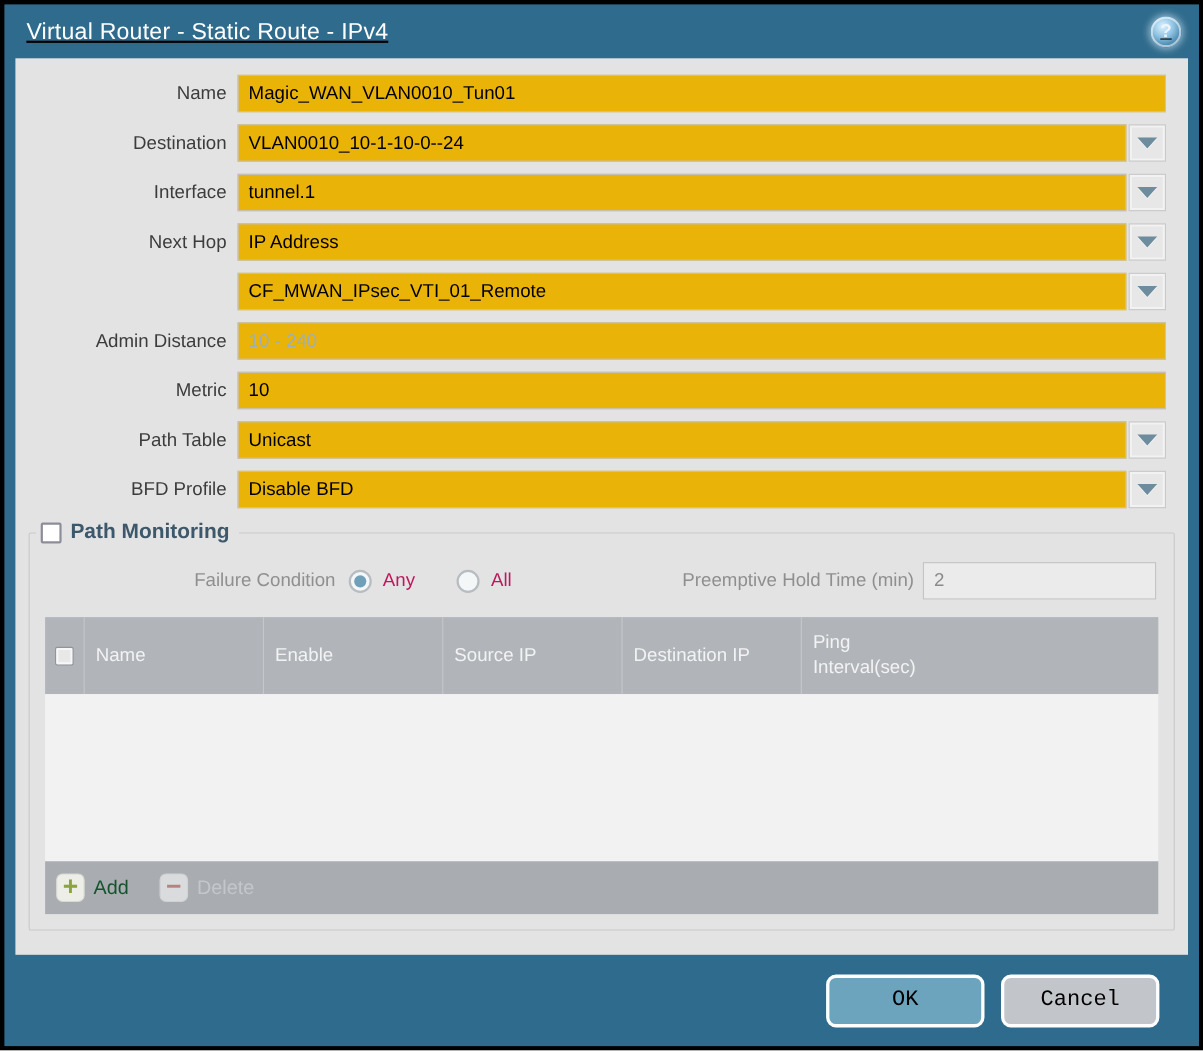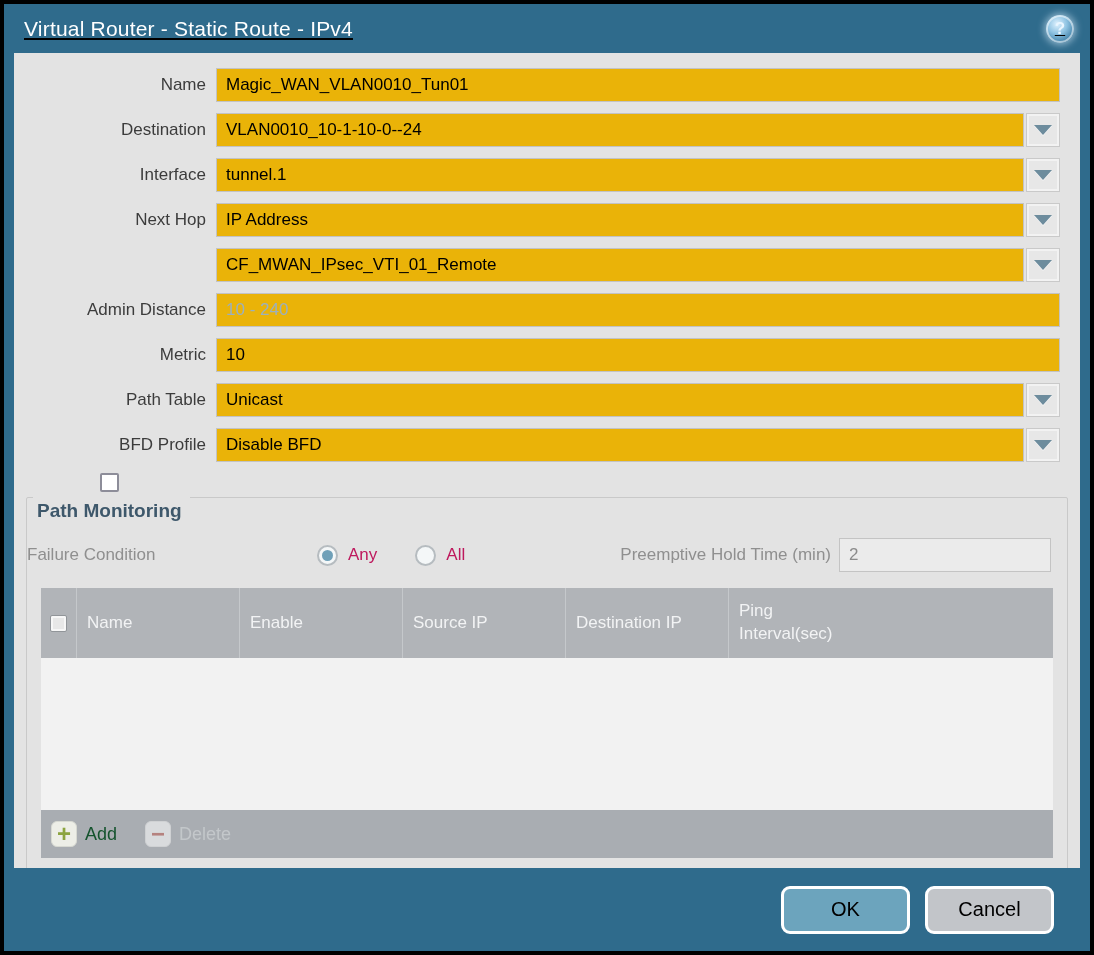--- a/index.html
+++ b/index.html
@@ -27,27 +27,27 @@
     font-size:17px; font-family:"Liberation Sans", sans-serif; padding:0 9px; outline:none; }
   .txt::placeholder { color:#9bb0bf; opacity:1; }
   .dd-btn { flex:0 0 34px; width:34px; height:34px; margin-left:2px; background:#e7e7e7;
     border:1px solid #c9c9c9; box-shadow: inset 0 0 0 2px #f2f2f2; display:flex; align-items:center;
     justify-content:center; cursor:pointer; }
   .dd-tri { width:0; height:0; border-left:9px solid transparent; border-right:9px solid transparent;
     border-top:10px solid #6d8c9d; filter:drop-shadow(0 1px 0 rgba(255,255,255,.6)); }
 
   
   fieldset.pm { margin:4px 12px 0; border:1px solid #c9c9c9; border-radius:2px; padding:6px 0 14px; }
-  fieldset.pm legend { margin-left:6px; padding:0 8px 0 4px; display:flex; align-items:center; gap:8px;flex-direction:column; }
+  fieldset.pm legend { margin-left:6px; padding:0 8px 0 4px; display:flex; align-items:center; gap:8px; }
   .cb { width:19px; height:19px; background:#fff; border:2px solid #8d8d99; border-radius:2px;
     display:inline-block; cursor:pointer; }
   .pm-title { font-size:19px; font-weight:bold; color:#3e586b; }
 
   .failure-row { display:flex; align-items:center; margin:10px 16px 16px 0; }
-  .failure-lbl { width:290px; flex:0 0 290px; text-align:left; padding-right:12px;
+  .failure-lbl { width:290px; flex:0 0 290px; text-align:right; padding-right:12px;
     font-size:17px; color:#8f8f8f; }
   .radio-opt { display:flex; align-items:center; gap:10px; margin-right:38px; cursor:pointer; }
   .radio { width:21px; height:21px; border-radius:50%; border:2px solid #b6bcc0; background:#f4f7f8;
     display:flex; align-items:center; justify-content:center; }
   .radio.checked::after { content:""; width:11px; height:11px; border-radius:50%; background:#6fa0b8; }
   .radio-lbl { font-size:17px; color:#be185d; }
   .pht-lbl { margin-left:auto; font-size:17px; color:#8f8f8f; padding-right:8px; }
   .txt.disabled { flex:0 0 212px; width:212px; background:#ebebeb; border-color:#c4c4c4; color:#8b8b8b; }
 
   
@@ -69,22 +69,22 @@
     justify-content:center; font-weight:bold; }
   .add-ico { background:#edeee7; border:1px solid #d7d9d2; color:#8ca440; font-size:24px; line-height:22px; }
   .del-ico { background:#d9dbdd; border:1px solid #cfd1d3; color:#b5827f; font-size:24px; line-height:20px; }
   .tool-lbl { font-size:18px; color:#14532d; }
   .tool-btn.disabled { cursor:default; }
   .tool-btn.disabled .tool-lbl { color:#c3c7ca; }
 
   
   .footer { flex:0 0 83px; display:flex; align-items:center; justify-content:flex-end;
     padding-right:36px; gap:15px; }
-  .btn { width:129px; height:48px; border:3px solid #fff; border-radius:9px; font-size:20px;
-    color:#000; font-family:Liberation Sans, sans-serif; cursor:pointer; }
+  .btn { width:144px; height:48px; border:3px solid #fff; border-radius:9px; font-size:20px;
+    color:#000; font-family:Liberation Mono, monospace; cursor:pointer; }
   .btn-ok { background:#6ca4bd; }
   .btn-cancel { background:#c2c5c9; }
 </style>
 </head>
 <body>
 
 <div class="screen">
   <div class="frame">
 
     <div class="titlebar">

